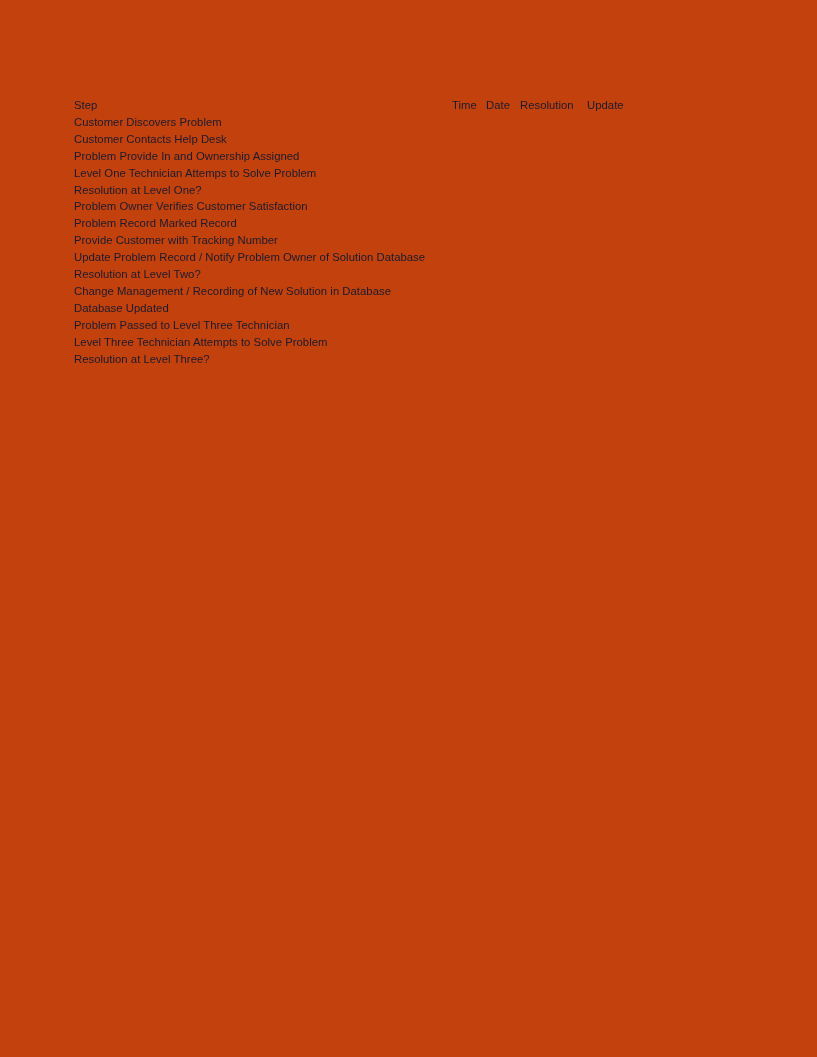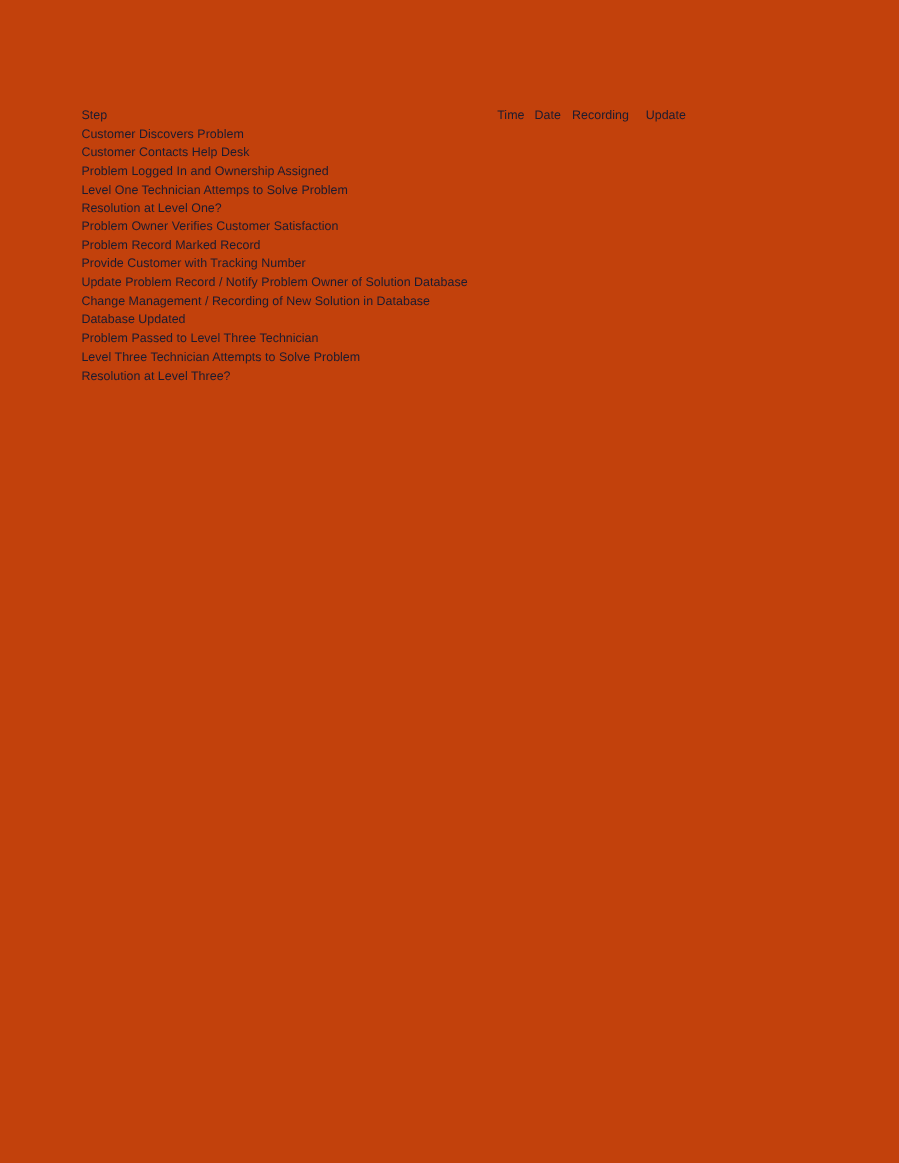--- a/index.html
+++ b/index.html
@@ -87,21 +87,21 @@
       <col class="c-time">
       <col class="c-date">
       <col class="c-technician">
       <col class="c-notes">
     </colgroup>
     <thead>
       <tr>
         <th class="hdr-step">Step</th>
         <th class="hdr-time">Time</th>
         <th class="hdr-date">Date</th>
-        <th class="hdr-technician">Recording</th>
+        <th class="hdr-technician">Resolution</th>
         <th class="hdr-notes">Update</th>
       </tr>
     </thead>
     <tbody id="steps-body">
         <tr>
           <td>
             <span class="step-text">Customer Discovers Problem</span>
           </td>
           <td class="cell-empty"></td>
           <td class="cell-empty"></td>
@@ -112,21 +112,21 @@
           <td>
             <span class="step-text">Customer Contacts Help Desk</span>
           </td>
           <td class="cell-empty"></td>
           <td class="cell-empty"></td>
           <td class="cell-empty"></td>
           <td class="cell-empty"></td>
         </tr>
         <tr>
           <td>
-            <span class="step-text">Problem Logged In and Ownership Assigned</span>
+            <span class="step-text">Problem Provide In and Ownership Assigned</span>
           </td>
           <td class="cell-empty"></td>
           <td class="cell-empty"></td>
           <td class="cell-empty"></td>
           <td class="cell-empty"></td>
         </tr>
         <tr>
           <td>
             <span class="step-text">Level One Technician Attemps to Solve Problem</span>
           </td>
@@ -167,20 +167,29 @@
             <span class="step-text">Provide Customer with Tracking Number</span>
           </td>
           <td class="cell-empty"></td>
           <td class="cell-empty"></td>
           <td class="cell-empty"></td>
           <td class="cell-empty"></td>
         </tr>
         <tr>
           <td>
             <span class="step-text">Update Problem Record / Notify Problem Owner of Solution Database</span>
+          </td>
+          <td class="cell-empty"></td>
+          <td class="cell-empty"></td>
+          <td class="cell-empty"></td>
+          <td class="cell-empty"></td>
+        </tr>
+        <tr>
+          <td>
+            <span class="step-text">Resolution at Level Two?</span>
           </td>
           <td class="cell-empty"></td>
           <td class="cell-empty"></td>
           <td class="cell-empty"></td>
           <td class="cell-empty"></td>
         </tr>
         <tr>
           <td>
             <span class="step-text">Change Management / Recording of New Solution in Database</span>
           </td>

